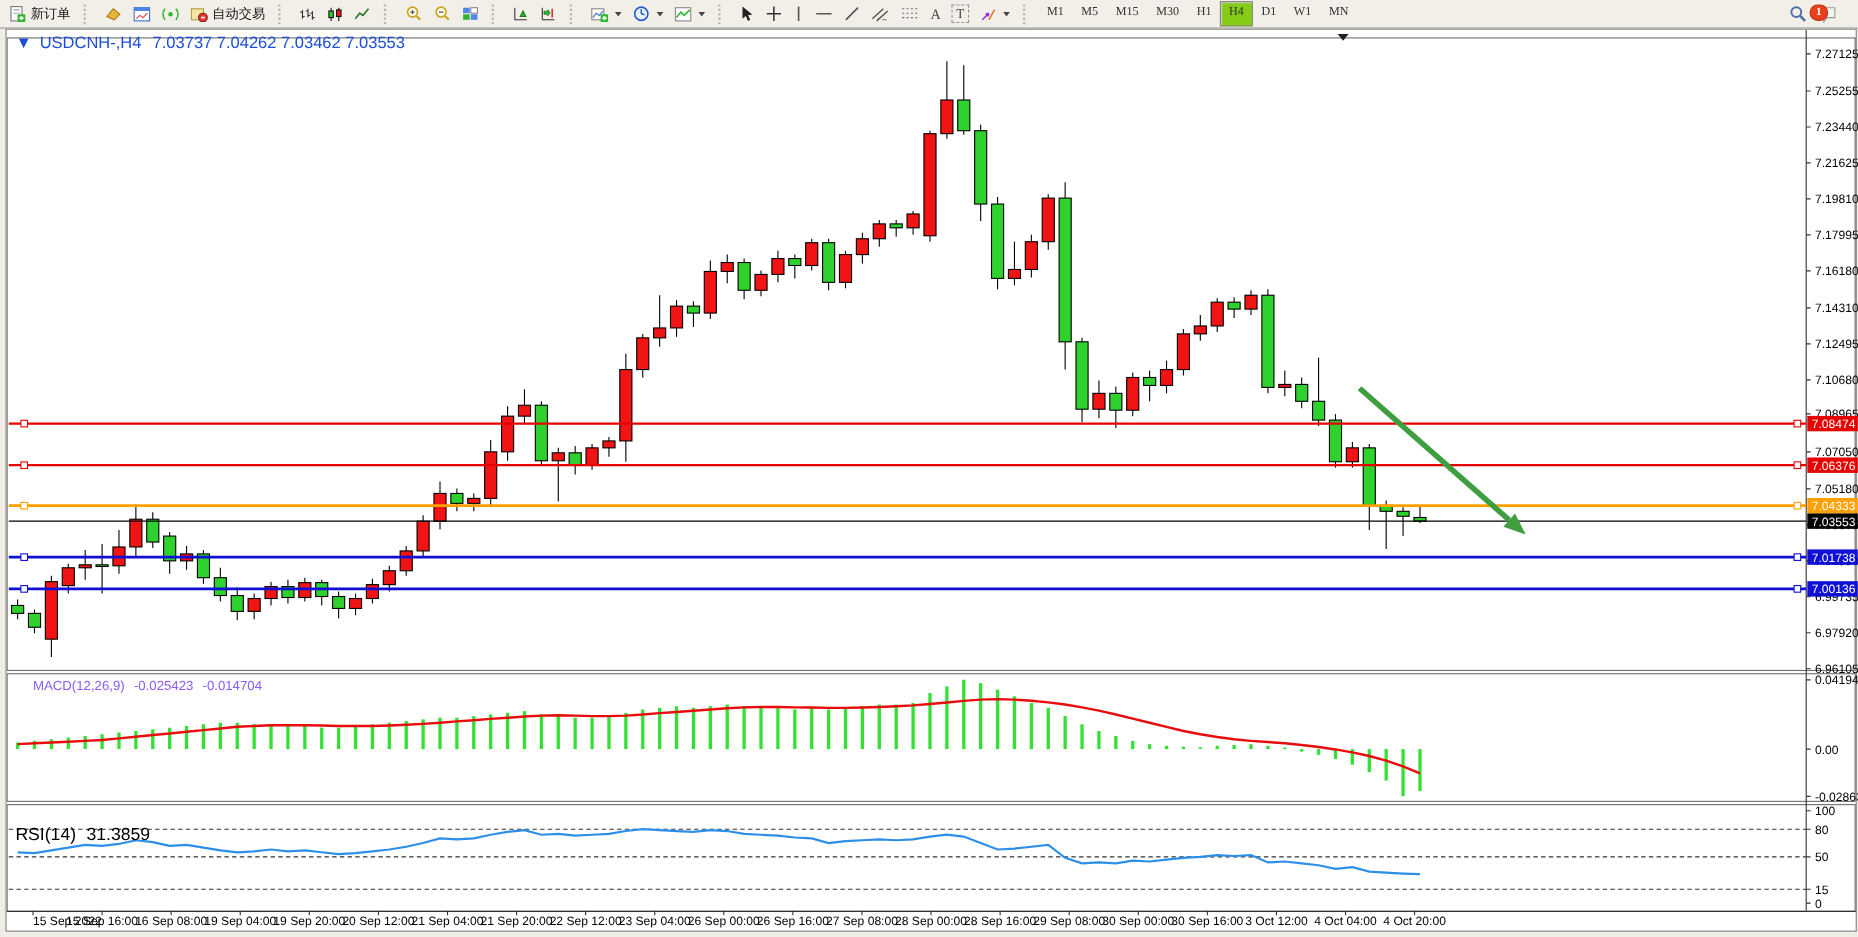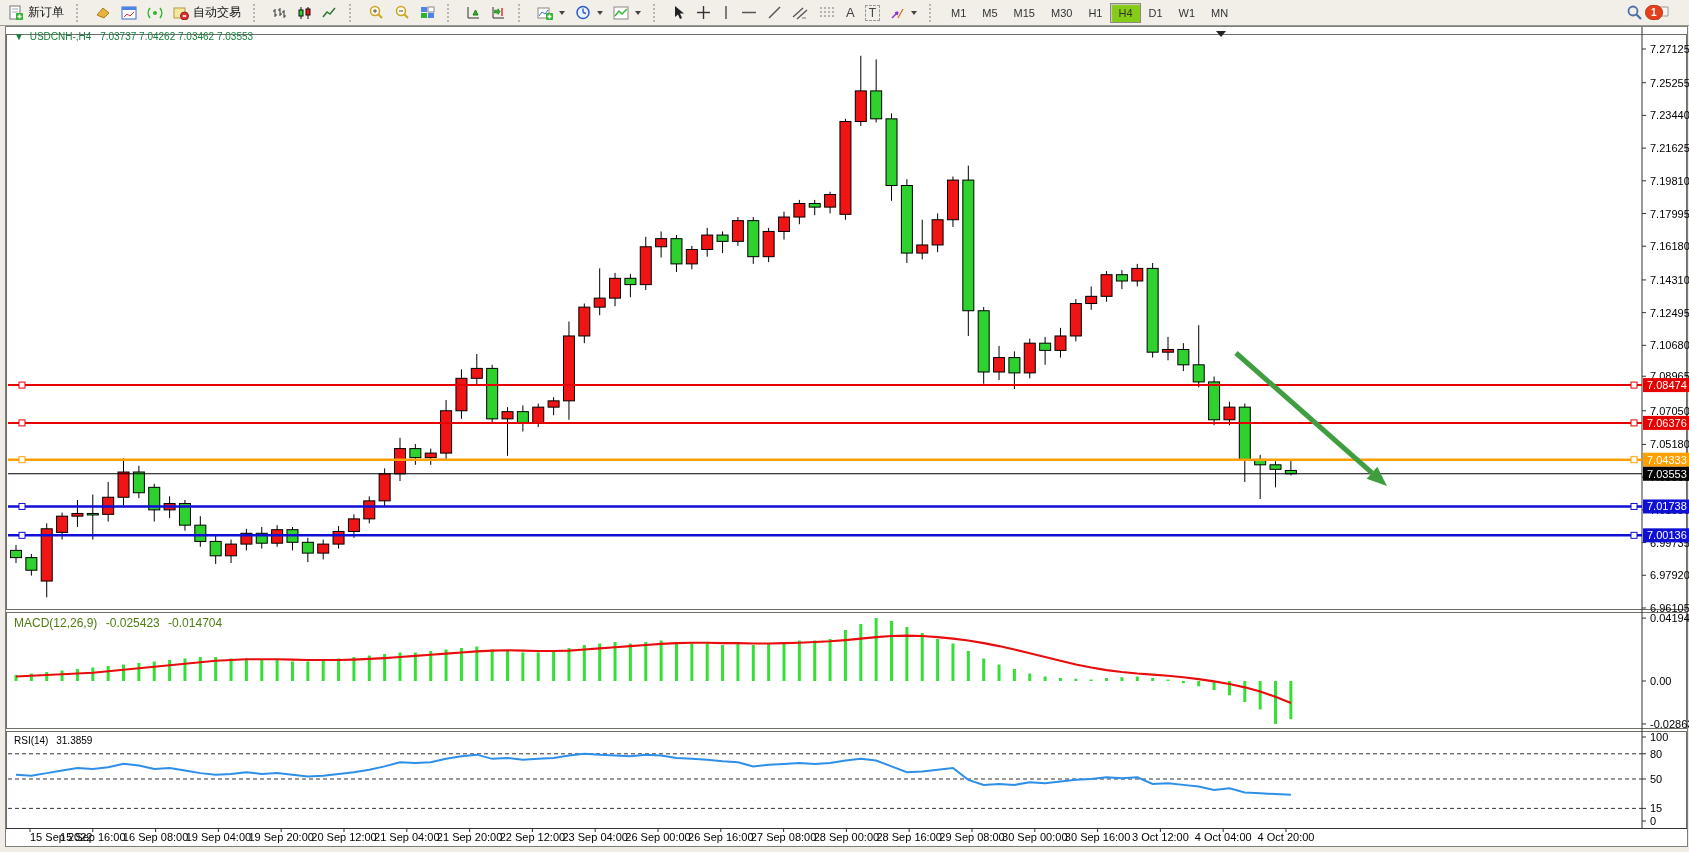--- a/index.html
+++ b/index.html
@@ -1,35 +1,35 @@
 <!DOCTYPE html>
 <html><head>
 <meta charset="utf-8">
 <style>
   html,body{margin:0;padding:0;width:1689px;height:852px;overflow:hidden;
     font-family:"Liberation Sans",sans-serif;background:#f0ede6;}
   
   #toolbar{position:absolute;left:0;top:0;width:1689px;height:25px;background:#f2efe9;
     border-bottom:1px solid #9a9a94;display:flex;align-items:center;gap:2px;font-size:12px;color:#111;}
-  .tb-group{display:flex;align-items:center;height:23px;padding:0 3px;}
+  .tb-group{display:flex;height:23px;padding:0 3px;font-family:Liberation Serif, serif;}
   .tb-sep{width:5px;height:18px;border-left:2px dotted #b9b6ae;margin:0 2px;}
   .tb-btn{display:flex;align-items:center;gap:4px;padding:2px 4px;border:1px solid transparent;border-radius:2px;cursor:default;}
   .tf{padding:3px 7px;font-size:11px;color:#333;border:1px solid transparent;}
   .tf.active{background:#84cc16;border:1px solid #8a8a84;box-shadow:inset 1px 1px 1px #cfccc4;}
   .dd{width:0;height:0;border-left:3px solid transparent;border-right:3px solid transparent;border-top:4px solid #444;margin-left:2px;}
   .spacer{flex:1;}
   .badge{position:absolute;top:2px;margin-left:-8px;background:#e8401c;color:#fff;border-radius:8px;
     font-size:10px;font-weight:bold;padding:1px 5px;border:1px solid #c03010;}
   
   #chartwin{position:absolute;left:5px;top:26px;width:1683px;height:821px;background:#fff;
     border:1px solid #7e7e78;box-sizing:border-box;}
   #overlay-labels div{position:absolute;white-space:nowrap;}
-  #chart-title{left:8px;top:4px;font-size:10px;color:#15803d;}
-  #macd-label{left:8px;top:589px;font-size:12px;color:#4d7c0f;text-align:right;}
-  #rsi-label{left:8px;top:708px;font-size:10px;color:#000;}
+  #chart-title{left:8px;top:4px;font-size:15px;color:#1d4ed8;}
+  #macd-label{left:24px;top:589px;font-size:12px;color:#8b5cf6;text-align:right;}
+  #rsi-label{left:8px;top:724px;font-size:16px;color:#000;}
   svg text{font-family:"Liberation Sans",sans-serif;}
 </style>
 </head>
 <body>
 
 <div id="toolbar">
   <div class="tb-group">
     <div class="tb-btn">
       <svg width="16" height="16">
         <rect x="2" y="1" width="10" height="13" fill="#fff" stroke="#777"></rect>

